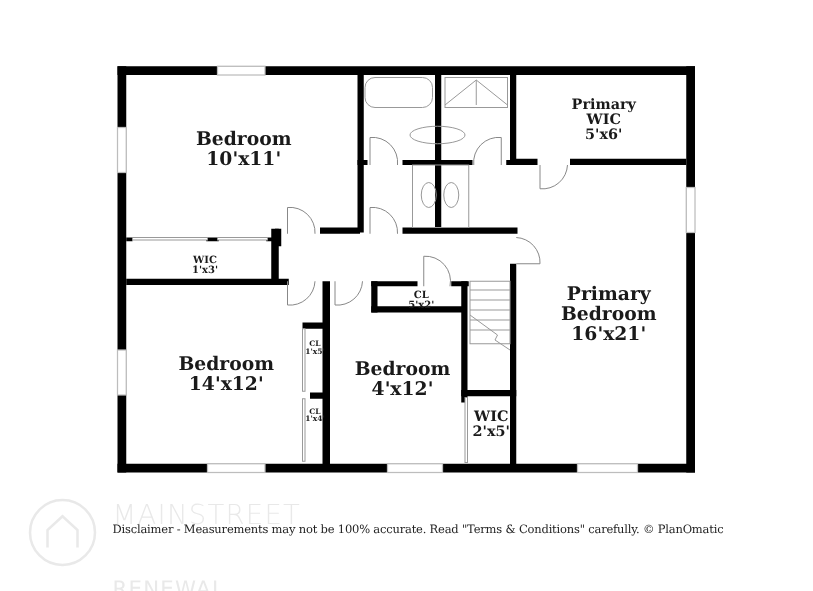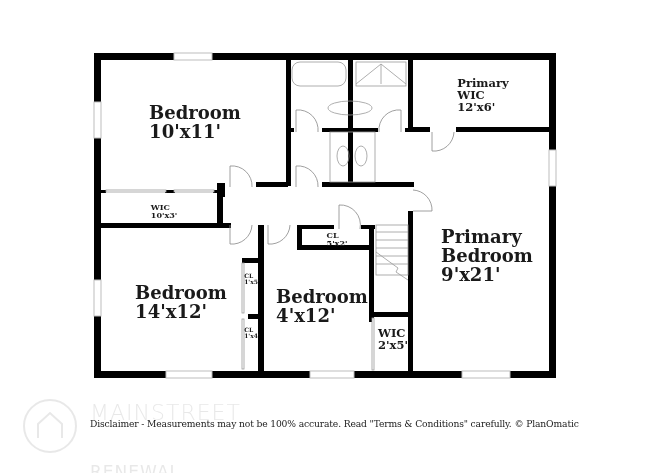--- a/index.html
+++ b/index.html
@@ -1,21 +1,21 @@
 <!DOCTYPE html>
 <html><head>
 <meta charset="utf-8">
 <style>
   html,body{margin:0;padding:0;background:#ffffff;}
   body{width:650px;height:473px;position:relative;overflow:hidden;font-family:"DejaVu Serif","Liberation Serif",serif;}
   #plan{position:absolute;left:0;top:0;width:650px;height:473px;}
-  .room-label{position:absolute;font-family:"DejaVu Serif","Liberation Serif",serif;font-weight:bold;color:#1a1a1a;line-height:1.05;transform:translateX(-50%);white-space:nowrap;}
+  .room-label{position:absolute;text-align:center;font-family:"DejaVu Serif","Liberation Serif",serif;font-weight:bold;color:#1a1a1a;line-height:1.05;transform:translateX(-50%);white-space:nowrap;}
   .room-label .nm{display:block;}
   .room-label .dm{display:block;}
-  .lg{font-size:18px;}
+  .lg{font-size:15px;}
   .md{font-size:11.5px;}
   .sm{font-size:8px;}
   .xs{font-size:6px;}
   .disclaimer{position:absolute;left:90px;top:418px;font-family:"DejaVu Serif","Liberation Serif",serif;font-size:9.2px;color:#222;white-space:nowrap;letter-spacing:-0.15px;}
   .watermark{position:absolute;left:20px;top:396px;width:240px;height:60px;opacity:0.22;}
   .wm-text1{position:absolute;left:70px;top:4px;font-family:"DejaVu Sans","Liberation Sans",sans-serif;font-size:22px;color:#9a9a9a;letter-spacing:1px;font-weight:300;}
   .wm-text2{position:absolute;left:70px;top:30px;font-family:"DejaVu Sans","Liberation Sans",sans-serif;font-size:17px;color:#9a9a9a;letter-spacing:1px;margin-top:36px;}
 </style>
 </head>
 <body>
@@ -129,35 +129,35 @@
     <ellipse cx="361" cy="156" rx="6" ry="10"></ellipse>
   </g>
 </svg>
 
 <div class="room-label lg" style="left:195px;top:104px;">
   <span class="nm">Bedroom</span>
   <span class="dm">10'x11'</span>
 </div>
 <div class="room-label sm" style="left:164px;top:203px;">
   <span class="nm">WIC</span>
-  <span class="dm">10'x3'</span>
+  <span class="dm">1'x3'</span>
 </div>
 <div class="room-label md" style="left:483px;top:77px;">
   <span class="nm">Primary</span>
   <span class="nm">WIC</span>
-  <span class="dm">12'x6'</span>
+  <span class="dm">5'x6'</span>
 </div>
 <div class="room-label sm" style="left:337px;top:231px;">
   <span class="nm">CL</span>
   <span class="dm">5'x2'</span>
 </div>
 <div class="room-label lg" style="left:487px;top:228px;">
   <span class="nm">Primary</span>
   <span class="nm">Bedroom</span>
-  <span class="dm">9'x21'</span>
+  <span class="dm">16'x21'</span>
 </div>
 <div class="room-label lg" style="left:181px;top:284px;">
   <span class="nm">Bedroom</span>
   <span class="dm">14'x12'</span>
 </div>
 <div class="room-label xs" style="left:252px;top:273px;">
   <span class="nm">CL</span>
   <span class="dm">1'x5'</span>
 </div>
 <div class="room-label xs" style="left:252px;top:327px;">

